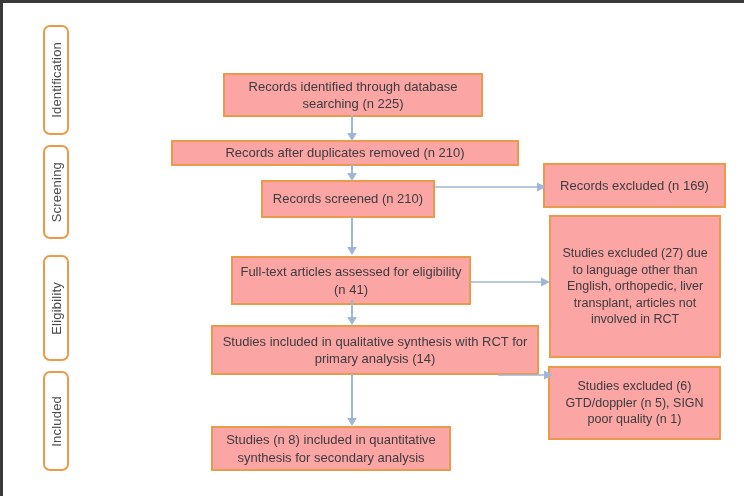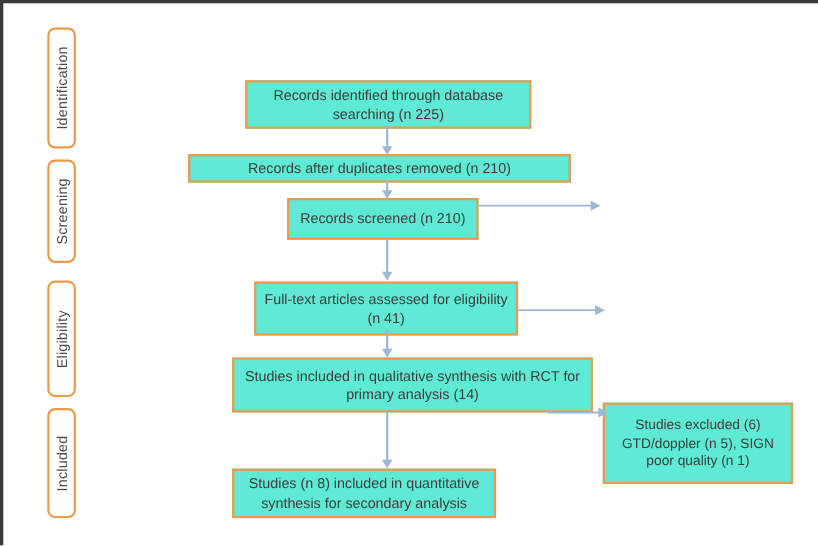--- a/index.html
+++ b/index.html
@@ -37,21 +37,21 @@
     color: #4a4a4a;
     letter-spacing: 0.2px;
     white-space: nowrap;
   }
 
   
   .flow-box {
     position: absolute;
     box-sizing: border-box;
     border: 2px solid #eb9a4c;
-    background: #5eead4;
+    background: #fca5a5;
     display: flex;
     align-items: center;
     justify-content: center;
     text-align: center;
     color: #3c3c3c;
     font-size: 13px;
     line-height: 1.32;
     padding: 2px 6px;
   }
   .flow-box.small { font-size: 12.5px; }
@@ -90,25 +90,31 @@
   </div>
 
   <div class="flow-box" style="left:168px; top:137px; width:348px; height:26px;justify-content:center;">
     <span class="txt">Records after duplicates removed (n 210)</span>
   </div>
 
   <div class="flow-box" style="left:258px; top:177px; width:174px; height:38px;">
     <span class="txt">Records screened (n 210)</span>
   </div>
 
+  <div class="flow-box" style="left:540px; top:160px; width:183px; height:45px;">
+    <span class="txt">Records excluded (n 169)</span>
+  </div>
 
   <div class="flow-box" style="left:228px; top:253px; width:240px; height:49px;">
     <span class="txt">Full-text articles assessed for eligibility (n 41)</span>
   </div>
 
+  <div class="flow-box small" style="left:546px; top:212px; width:172px; height:143px;">
+    <span class="txt">Studies excluded (27) due to language other than English, orthopedic, liver transplant, articles not involved in RCT</span>
+  </div>
 
   <div class="flow-box" style="left:208px; top:322px; width:328px; height:50px;">
     <span class="txt">Studies included in qualitative synthesis with RCT for primary analysis (14)</span>
   </div>
 
   <div class="flow-box small" style="left:545px; top:363px; width:173px; height:74px;">
     <span class="txt">Studies excluded (6) GTD/doppler (n 5), SIGN poor quality (n 1)</span>
   </div>
 
   <div class="flow-box" style="left:208px; top:423px; width:240px; height:45px;">

